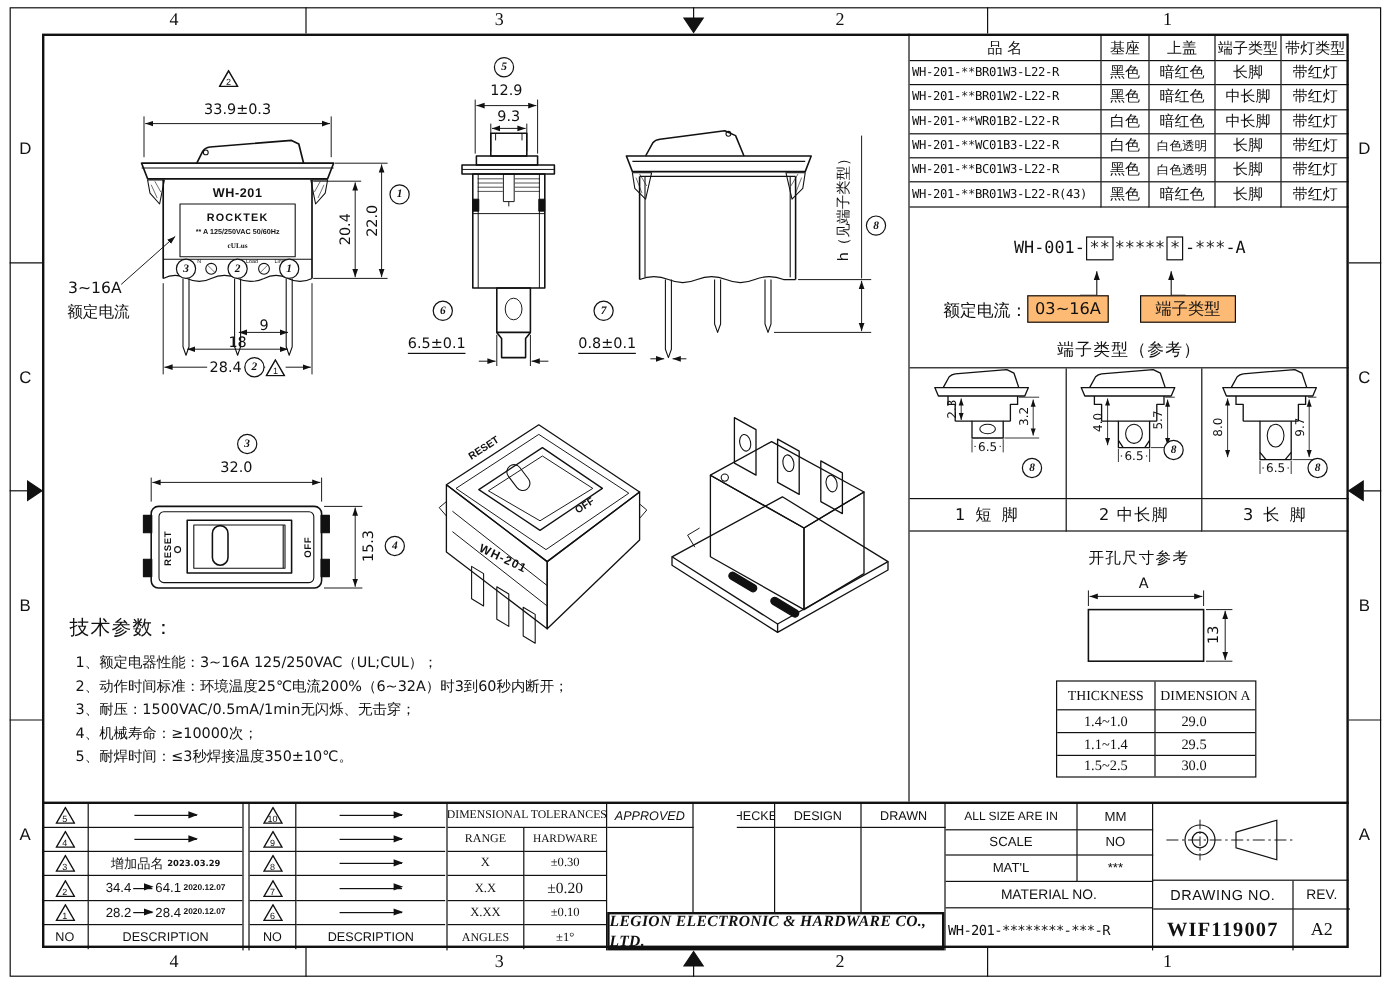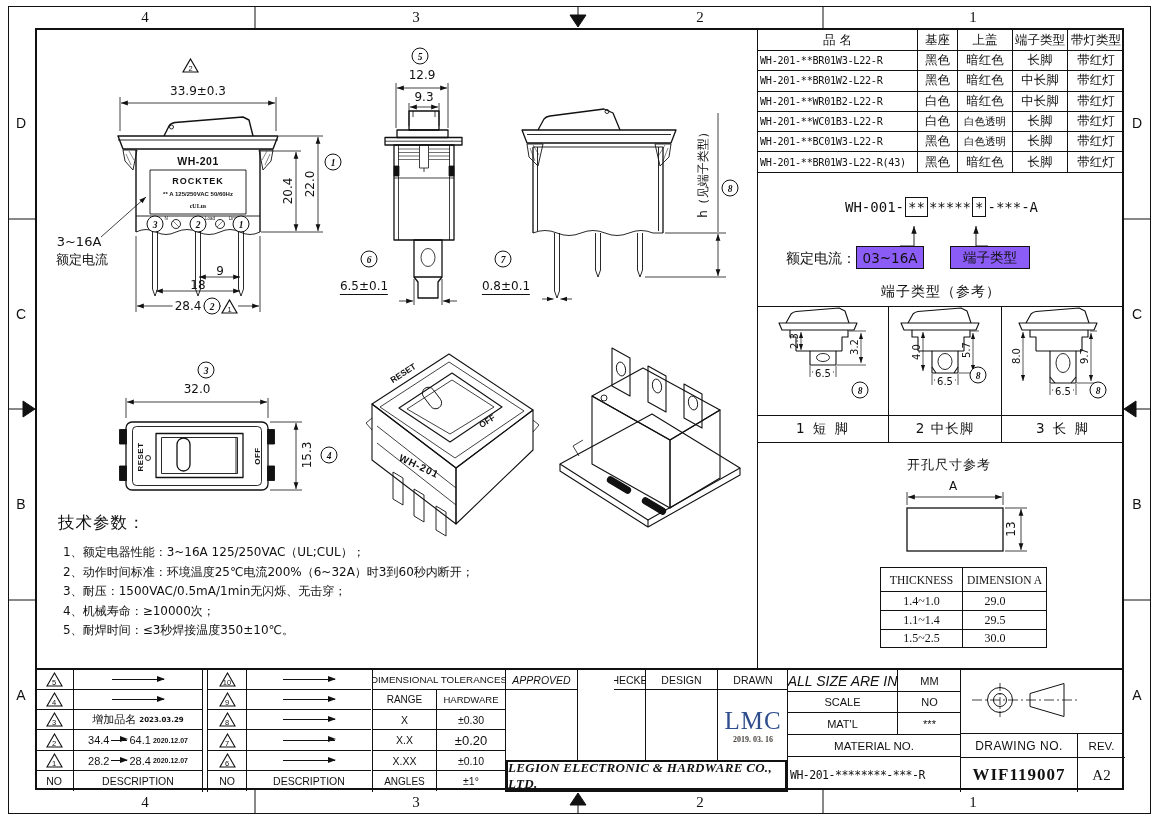--- a/index.html
+++ b/index.html
@@ -33,21 +33,21 @@
   .gc{box-sizing:border-box;border-right:1px solid #111;border-bottom:1px solid #111;
       display:flex;align-items:center;justify-content:center;overflow:hidden;white-space:nowrap;}
   .gc.nr{border-right:none;}
   .gc.nb{border-bottom:none;}
   .gc.left{justify-content:flex-start;padding-left:2px;}
   .pn{font:10.2px "DejaVu Sans Mono",monospace;letter-spacing:-0.3px;}
   .cn{font:12.5px "DejaVu Sans",sans-serif;}
   .fmt{font:14px "DejaVu Sans Mono",monospace;display:flex;align-items:center;}
   .fmt .box{border:1px solid #111;padding:1px 2px;margin:0 1px;}
   .vbox{border:1px solid #111;display:flex;align-items:center;justify-content:center;
-        font:13.5px "DejaVu Sans",sans-serif;background:#8b5cf6;}
+        font:13.5px "DejaVu Sans",sans-serif;background:#fdba74;}
   .tolstack{display:inline-flex;flex-direction:column;align-items:flex-start;
         font:7px "DejaVu Sans",sans-serif;line-height:7px;margin-left:2px;gap:24px;}
   .serif{font-family:"Liberation Serif",serif;}
   .tb{border:1px solid #111;}
 </style>
 </head>
 <body>
 
 <div class="page">
 
@@ -660,21 +660,21 @@
             <b>6</b>
           </span>
         </div>
       <div class="gc nr">
           <span class="arr"></span>
         </div>
       <div class="gc nb" style="font-size:10.5px;">NO</div>
       <div class="gc nb nr" style="font-size:10.5px;">DESCRIPTION</div>
     </div>
 
-    <div class="ab grid" style="left:337px;top:0;width:133px;height:122px;border-left:1px solid #111;grid-template-columns:64px 68px;grid-template-rows:20px 20px 20px 21px 20px 20px;">
+    <div class="ab grid" style="left:337px;top:0;width:133px;height:122px;border-left:1px solid #111;grid-template-columns:64px 68px;grid-template-rows:20px 20px 20px 21px 20px 20px;font-family:Liberation Serif, serif;">
       <div class="gc nr" style="grid-column:1 / span 2;font-size:9.8px;">DIMENSIONAL TOLERANCES</div>
       <div class="gc" style="font-size:10px;">RANGE</div>
       <div class="gc nr" style="font-size:9.5px;">HARDWARE</div>
       <div class="gc" style="font-size:10.5px;">X</div>
       <div class="gc nr" style="font-size:10.5px;">±0.30</div>
       <div class="gc" style="font-size:10.5px;">X.X</div>
       <div class="gc nr" style="font-size:13px;">±0.20</div>
       <div class="gc" style="font-size:10.5px;">X.XX</div>
       <div class="gc nr" style="font-size:10.5px;">±0.10</div>
       <div class="gc nb" style="font-size:10px;">ANGLES</div>
@@ -685,33 +685,29 @@
       <div class="grid" style="grid-template-columns:72px 68px 72px 70px;grid-template-rows:20px;">
         <div class="gc" style="font-size:10.5px;font-style:italic;">APPROVED</div>
         <div class="gc" style="font-size:10.5px;margin-left:36px;">CHECKED</div>
         <div class="gc" style="font-size:10.5px;">DESIGN</div>
         <div class="gc nr" style="font-size:10.5px;">DRAWN</div>
       </div>
       <div class="grid" style="grid-template-columns:72px 68px 72px 70px;grid-template-rows:70px;">
         <div class="gc nb"></div>
         <div class="gc nb"></div>
         <div class="gc nb"></div>
-        <div class="gc nb nr" style="flex-direction:column;justify-content:center;">
-          <span style="font:25px 'Liberation Serif',serif;color:#2e4d8c;letter-spacing:1px;">LMC</span>
-          <span style="font:bold 8px 'Liberation Serif',serif;color:#4a4440;">2019. 03. 16</span>
-        </div>
       </div>
       <div style="box-sizing:border-box;height:32px;border:2px solid #111;display:flex;align-items:center;justify-content:center;">
         <span style="font:bold italic 13px 'Liberation Serif',serif;letter-spacing:0.3px;">LEGION ELECTRONIC &amp; HARDWARE CO., LTD.</span>
       </div>
     </div>
 
     <div class="ab" style="left:752px;top:0;width:173px;height:122px;border-left:1px solid #111;">
       <div class="grid" style="grid-template-columns:110px 63px;grid-template-rows:22px 21px 22px;">
-        <div class="gc" style="font-size:14px;font-style:italic;">ALL SIZE ARE IN</div>
+        <div class="gc" style="font-size:10px;">ALL SIZE ARE IN</div>
         <div class="gc nr" style="font-size:11px;">MM</div>
         <div class="gc" style="font-size:11px;">SCALE</div>
         <div class="gc nr" style="font-size:11px;">NO</div>
         <div class="gc" style="font-size:11px;">MAT'L</div>
         <div class="gc nr" style="font-size:11px;">***</div>
       </div>
       <div class="gc nr" style="height:22px;font-size:11.5px;">MATERIAL NO.</div>
       <div class="gc nr nb left" style="height:35px;font:11.5px 'DejaVu Sans Mono',monospace;letter-spacing:-0.5px;">WH-201-********-***-R</div>
     </div>
 

